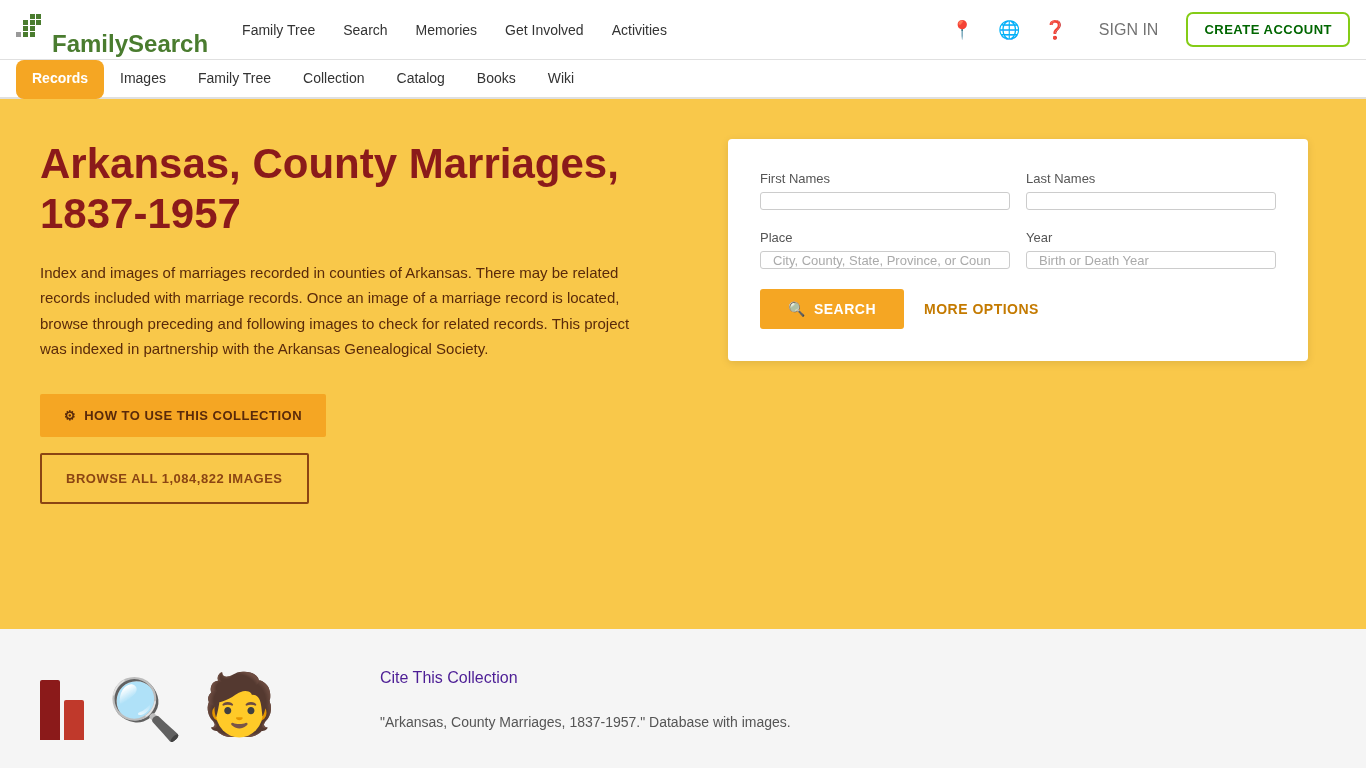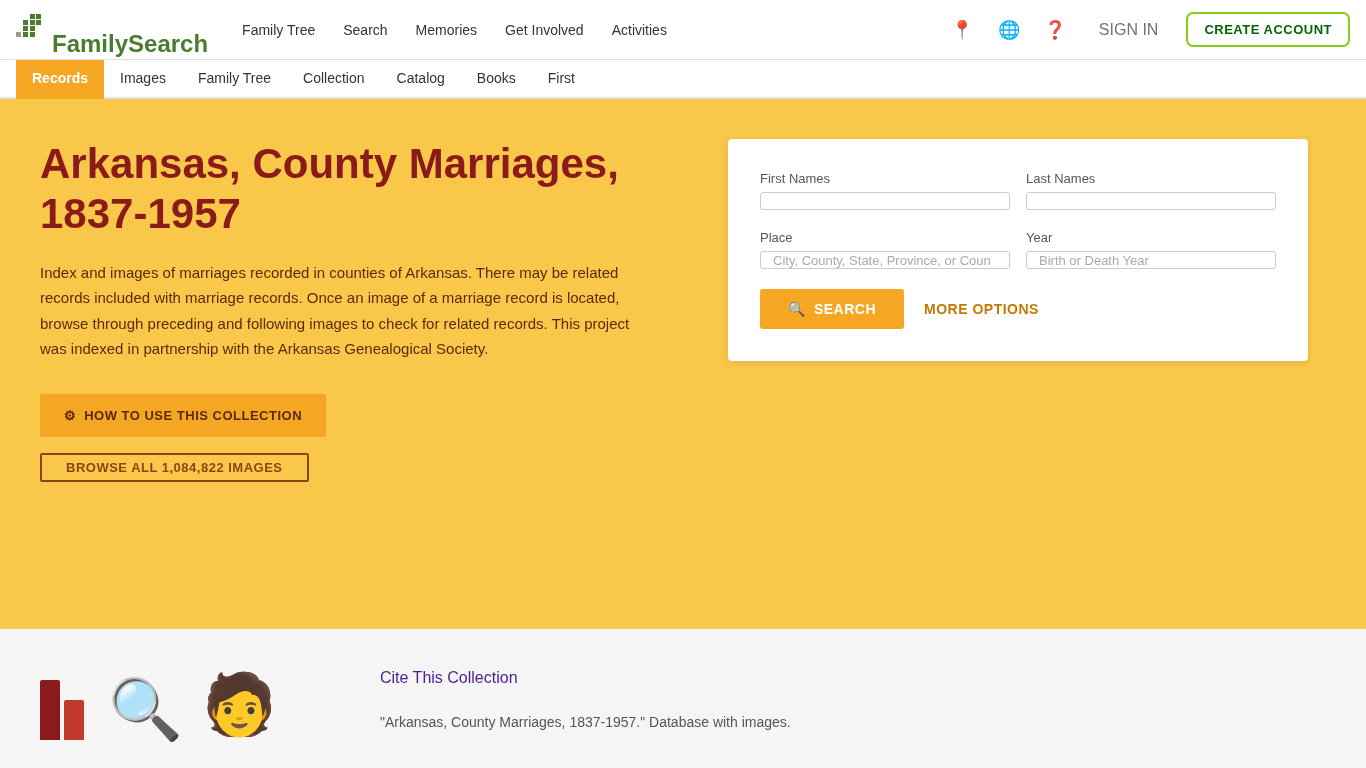--- a/index.html
+++ b/index.html
@@ -92,21 +92,21 @@
       font-size: 14px;
       color: #333;
       cursor: pointer;
       border-bottom: 3px solid transparent;
       margin-bottom: -2px;
       text-decoration: none;
     }
     .sec-nav-item.active {
       background: #f5a623;
       color: #fff;
-      border-radius: 0;
+      border-radius: 8px;
       border-bottom: 3px solid #f5a623;
       font-weight: 600;
     }
 
     
     .hero {
       background: #f9c84a;
       padding: 40px 40px 60px 40px;
       min-height: 530px;
       display: flex;
@@ -151,21 +151,21 @@
       text-transform: uppercase;
       letter-spacing: 0.5px;
       border-radius: 2px;
     }
     .browse-btn {
       background: transparent;
       border: 2px solid #8b4513;
       color: #8b4513;
       font-size: 13px;
       font-weight: 700;
-      padding: 5px 24px;
+      padding: 16px 24px;
       cursor: pointer;
       text-transform: uppercase;
       letter-spacing: 0.5px;
       border-radius: 2px;
     }
 
     
     .search-card {
       background: #ffffff;
       border-radius: 4px;
@@ -329,21 +329,21 @@
   </div>
 </nav>
 
 <nav class="secondary-nav">
   <a class="sec-nav-item active">Records</a>
   <a class="sec-nav-item">Images</a>
   <a class="sec-nav-item">Family Tree</a>
   <a class="sec-nav-item">Collection</a>
   <a class="sec-nav-item">Catalog</a>
   <a class="sec-nav-item">Books</a>
-  <a class="sec-nav-item">First</a>
+  <a class="sec-nav-item">Wiki</a>
 </nav>
 
 <div class="hero">
   <div class="hero-left">
     <h1 class="hero-title">Arkansas, County Marriages, 1837-1957</h1>
     <p class="hero-desc">Index and images of marriages recorded in counties of Arkansas. There may be related records included with marriage records. Once an image of a marriage record is located, browse through preceding and following images to check for related records. This project was indexed in partnership with the Arkansas Genealogical Society.</p>
     <div class="hero-buttons">
       <button class="how-to-btn">
         <span>⚙</span>
         <span>HOW TO USE THIS COLLECTION</span>

